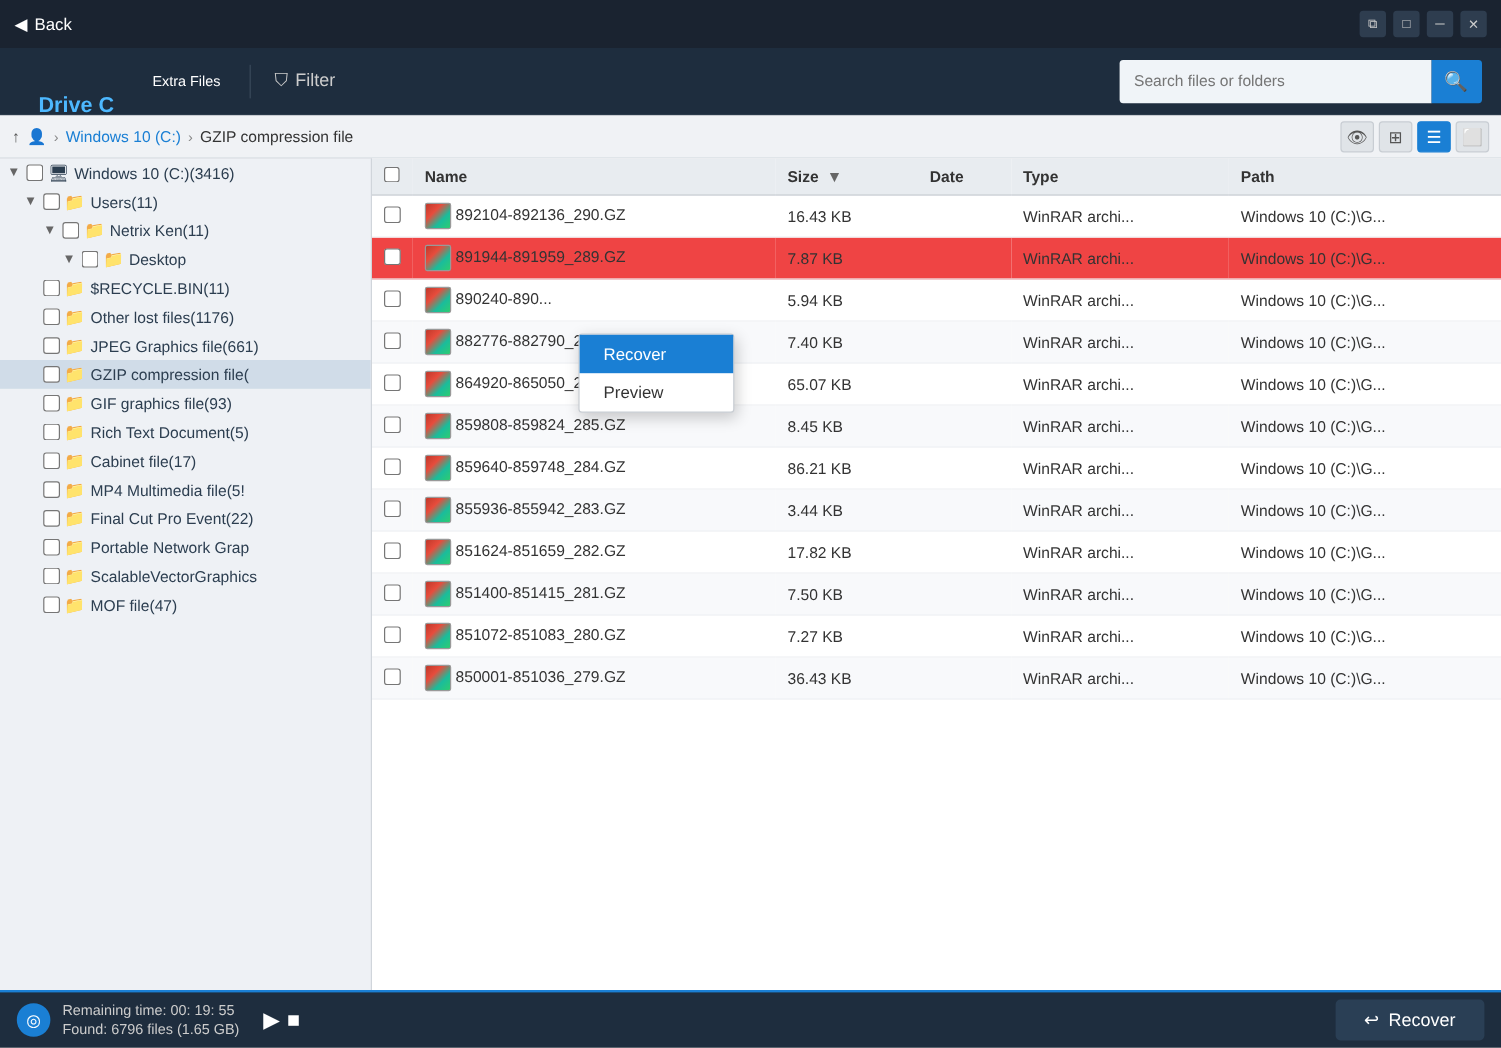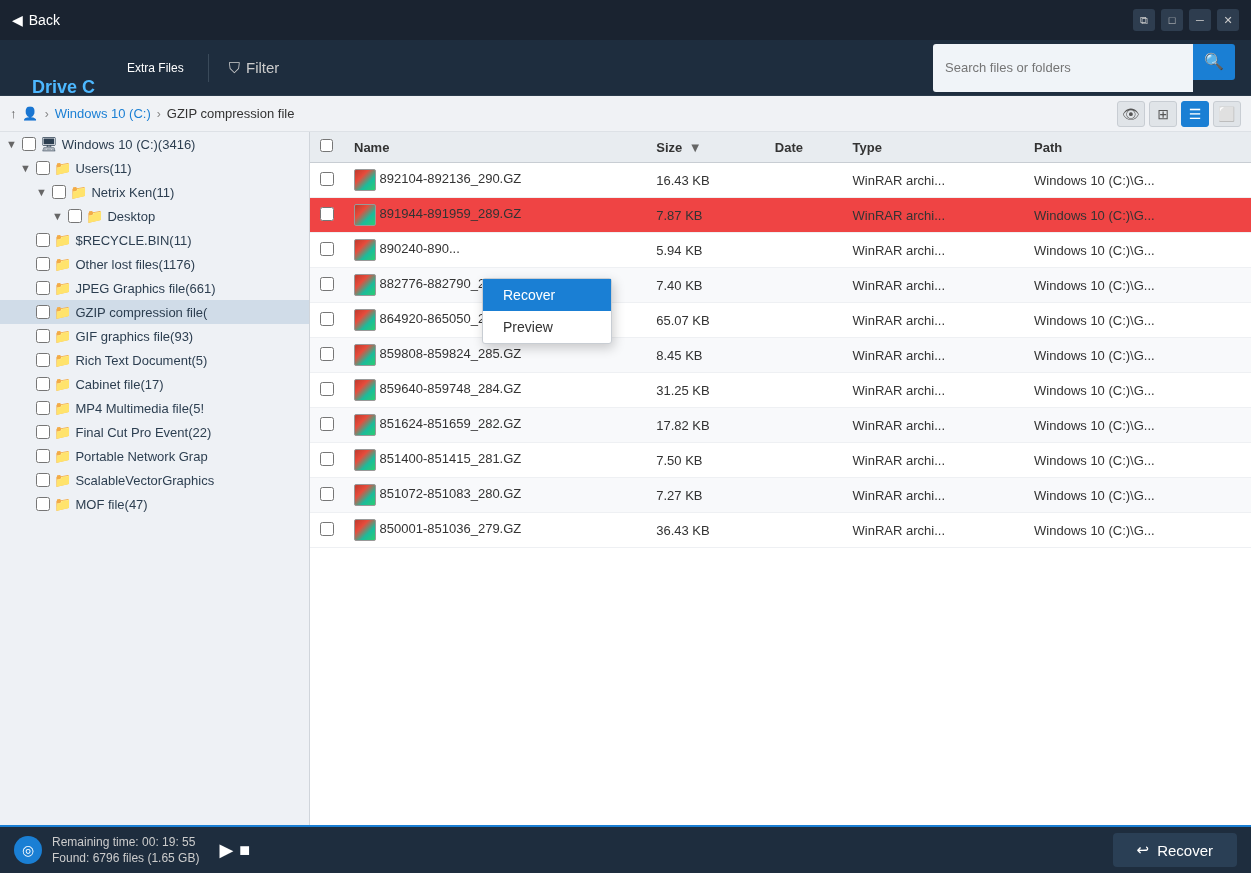--- a/index.html
+++ b/index.html
@@ -64,21 +64,21 @@
       color: #ccc; font-size: 15px;
       cursor: pointer;
       padding: 0 12px;
     }
     .header-search-area {
       margin-left: auto;
       display: flex;
       gap: 0;
     }
     .search-input {
-      width: 260px; height: 48px;
+      width: 260px; height: 36px;
       background: #f0f4f8;
       border: none; border-radius: 3px 0 0 3px;
       padding: 0 12px;
       font-size: 13px;
       color: #1d4ed8;
       outline: none;
     }
     .search-btn {
       width: 42px; height: 36px;
       background: #1a7fd4;
@@ -489,21 +489,29 @@
             <td><input type="checkbox" class="file-row-checkbox" style=""></td>
             <td><span class="gz-icon"></span> 859808-859824_285.GZ</td>
             <td>8.45 KB</td>
             <td></td>
             <td>WinRAR archi...</td>
             <td>Windows 10 (C:)\G...</td>
           </tr>
           <tr>
             <td><input type="checkbox" class="file-row-checkbox" style=""></td>
             <td><span class="gz-icon"></span> 859640-859748_284.GZ</td>
-            <td>31.25 KB</td>
+            <td>86.21 KB</td>
+            <td></td>
+            <td>WinRAR archi...</td>
+            <td>Windows 10 (C:)\G...</td>
+          </tr>
+          <tr>
+            <td><input type="checkbox" class="file-row-checkbox" style=""></td>
+            <td><span class="gz-icon"></span> 855936-855942_283.GZ</td>
+            <td>3.44 KB</td>
             <td></td>
             <td>WinRAR archi...</td>
             <td>Windows 10 (C:)\G...</td>
           </tr>
           <tr>
             <td><input type="checkbox" class="file-row-checkbox" style=""></td>
             <td><span class="gz-icon"></span> 851624-851659_282.GZ</td>
             <td>17.82 KB</td>
             <td></td>
             <td>WinRAR archi...</td>

